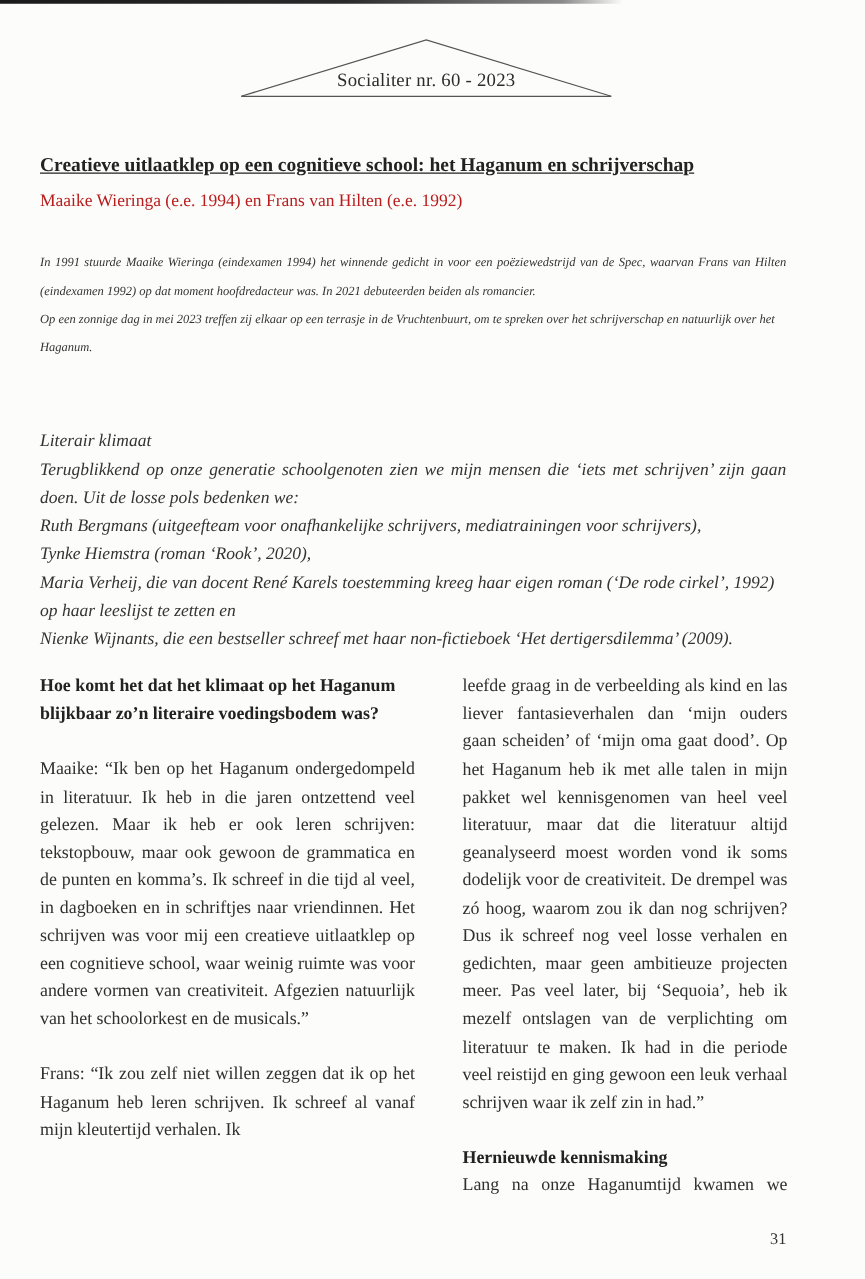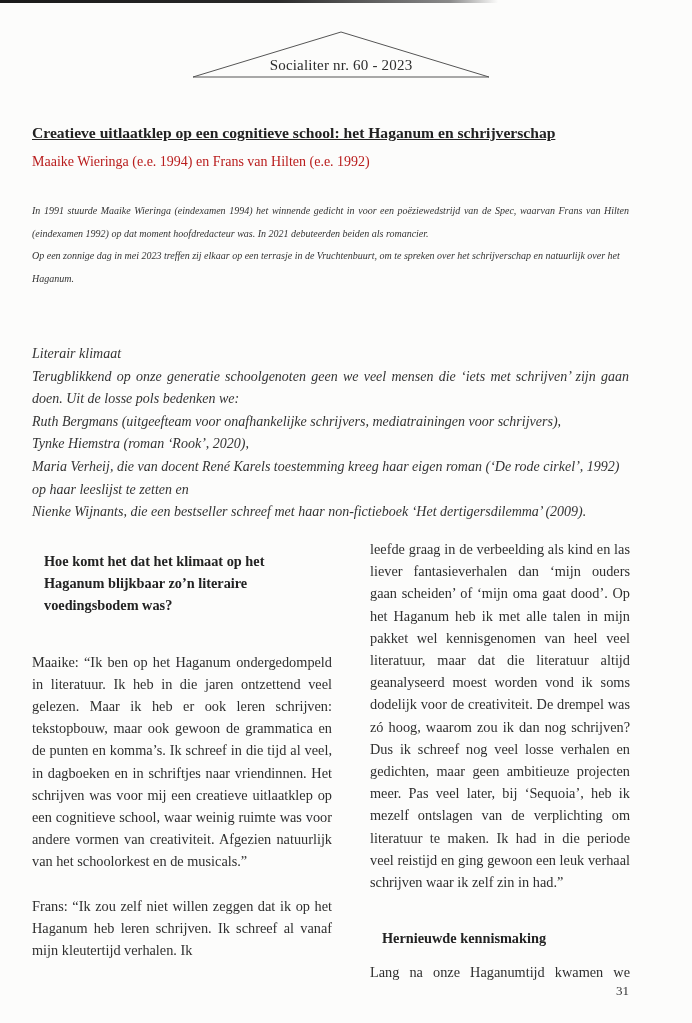--- a/index.html
+++ b/index.html
@@ -42,21 +42,21 @@
     }
     .climate p { margin: 0; }
     .climate .justify { text-align: justify; }
     .col {
       position: absolute; top: 538px; width: 300px;
       font-size: 14.3px; line-height: 22.2px; color: #2f2f2f;
     }
     .col-left { left: 32px; }
     .col-right { left: 370px; width: 260px; }
     .col p { margin: 0; text-align: justify; }
-    .col h3 { margin: 12px; font-size: 14.3px; font-weight: bold; line-height: 22.2px; color: #222; }
+    .col h3 { margin: 0; font-size: 14.3px; font-weight: bold; line-height: 22.2px; color: #222; }
     .gap-1 { height: 22px; }
     .gap-2 { height: 22px; }
     .page-number {
       position: absolute; left: 616px; top: 983px;
       font-size: 13px; color: #333;
     }
   </style>
 </head>
 <body>
 
@@ -73,21 +73,21 @@
 <div class="article-title">Creatieve uitlaatklep op een cognitieve school: het Haganum en schrijverschap</div>
 <div class="authors">Maaike Wieringa (e.e. 1994) en Frans van Hilten (e.e. 1992)</div>
 
 <div class="intro">
   <p class="justify">In 1991 stuurde Maaike Wieringa (eindexamen 1994) het winnende gedicht in voor een poëziewedstrijd van de Spec, waarvan Frans van Hilten (eindexamen 1992) op dat moment hoofdredacteur was. In 2021 debuteerden beiden als romancier.</p>
   <p>Op een zonnige dag in mei 2023 treffen zij elkaar op een terrasje in de Vruchtenbuurt, om te spreken over het schrijverschap en natuurlijk over het Haganum.</p>
 </div>
 
 <div class="climate">
   <p>Literair klimaat</p>
-  <p class="justify">Terugblikkend op onze generatie schoolgenoten geen we veel mensen die ‘iets met schrijven’ zijn gaan doen. Uit de losse pols bedenken we:</p>
+  <p class="justify">Terugblikkend op onze generatie schoolgenoten zien we mijn mensen die ‘iets met schrijven’ zijn gaan doen. Uit de losse pols bedenken we:</p>
   <p>Ruth Bergmans (uitgeefteam voor onafhankelijke schrijvers, mediatrainingen voor schrijvers),</p>
   <p>Tynke Hiemstra (roman ‘Rook’, 2020),</p>
   <p>Maria Verheij, die van docent René Karels toestemming kreeg haar eigen roman (‘De rode cirkel’, 1992) op haar leeslijst te zetten en</p>
   <p>Nienke Wijnants, die een bestseller schreef met haar non-fictieboek ‘Het dertigersdilemma’ (2009).</p>
 </div>
 
 <div class="col col-left">
   <h3>Hoe komt het dat het klimaat op het Haganum blijkbaar zo’n literaire voedingsbodem was?</h3>
   <div class="gap-1"></div>
   <p style="hyphens:auto;">Maaike: “Ik ben op het Haganum ondergedompeld in literatuur. Ik heb in die jaren ontzettend veel gelezen. Maar ik heb er ook leren schrijven: tekstopbouw, maar ook gewoon de grammatica en de punten en komma’s. Ik schreef in die tijd al veel, in dagboeken en in schriftjes naar vriendinnen. Het schrijven was voor mij een creatieve uitlaatklep op een cognitieve school, waar weinig ruimte was voor andere vormen van creativiteit. Afgezien natuurlijk van het schoolorkest en de musicals.”</p>

